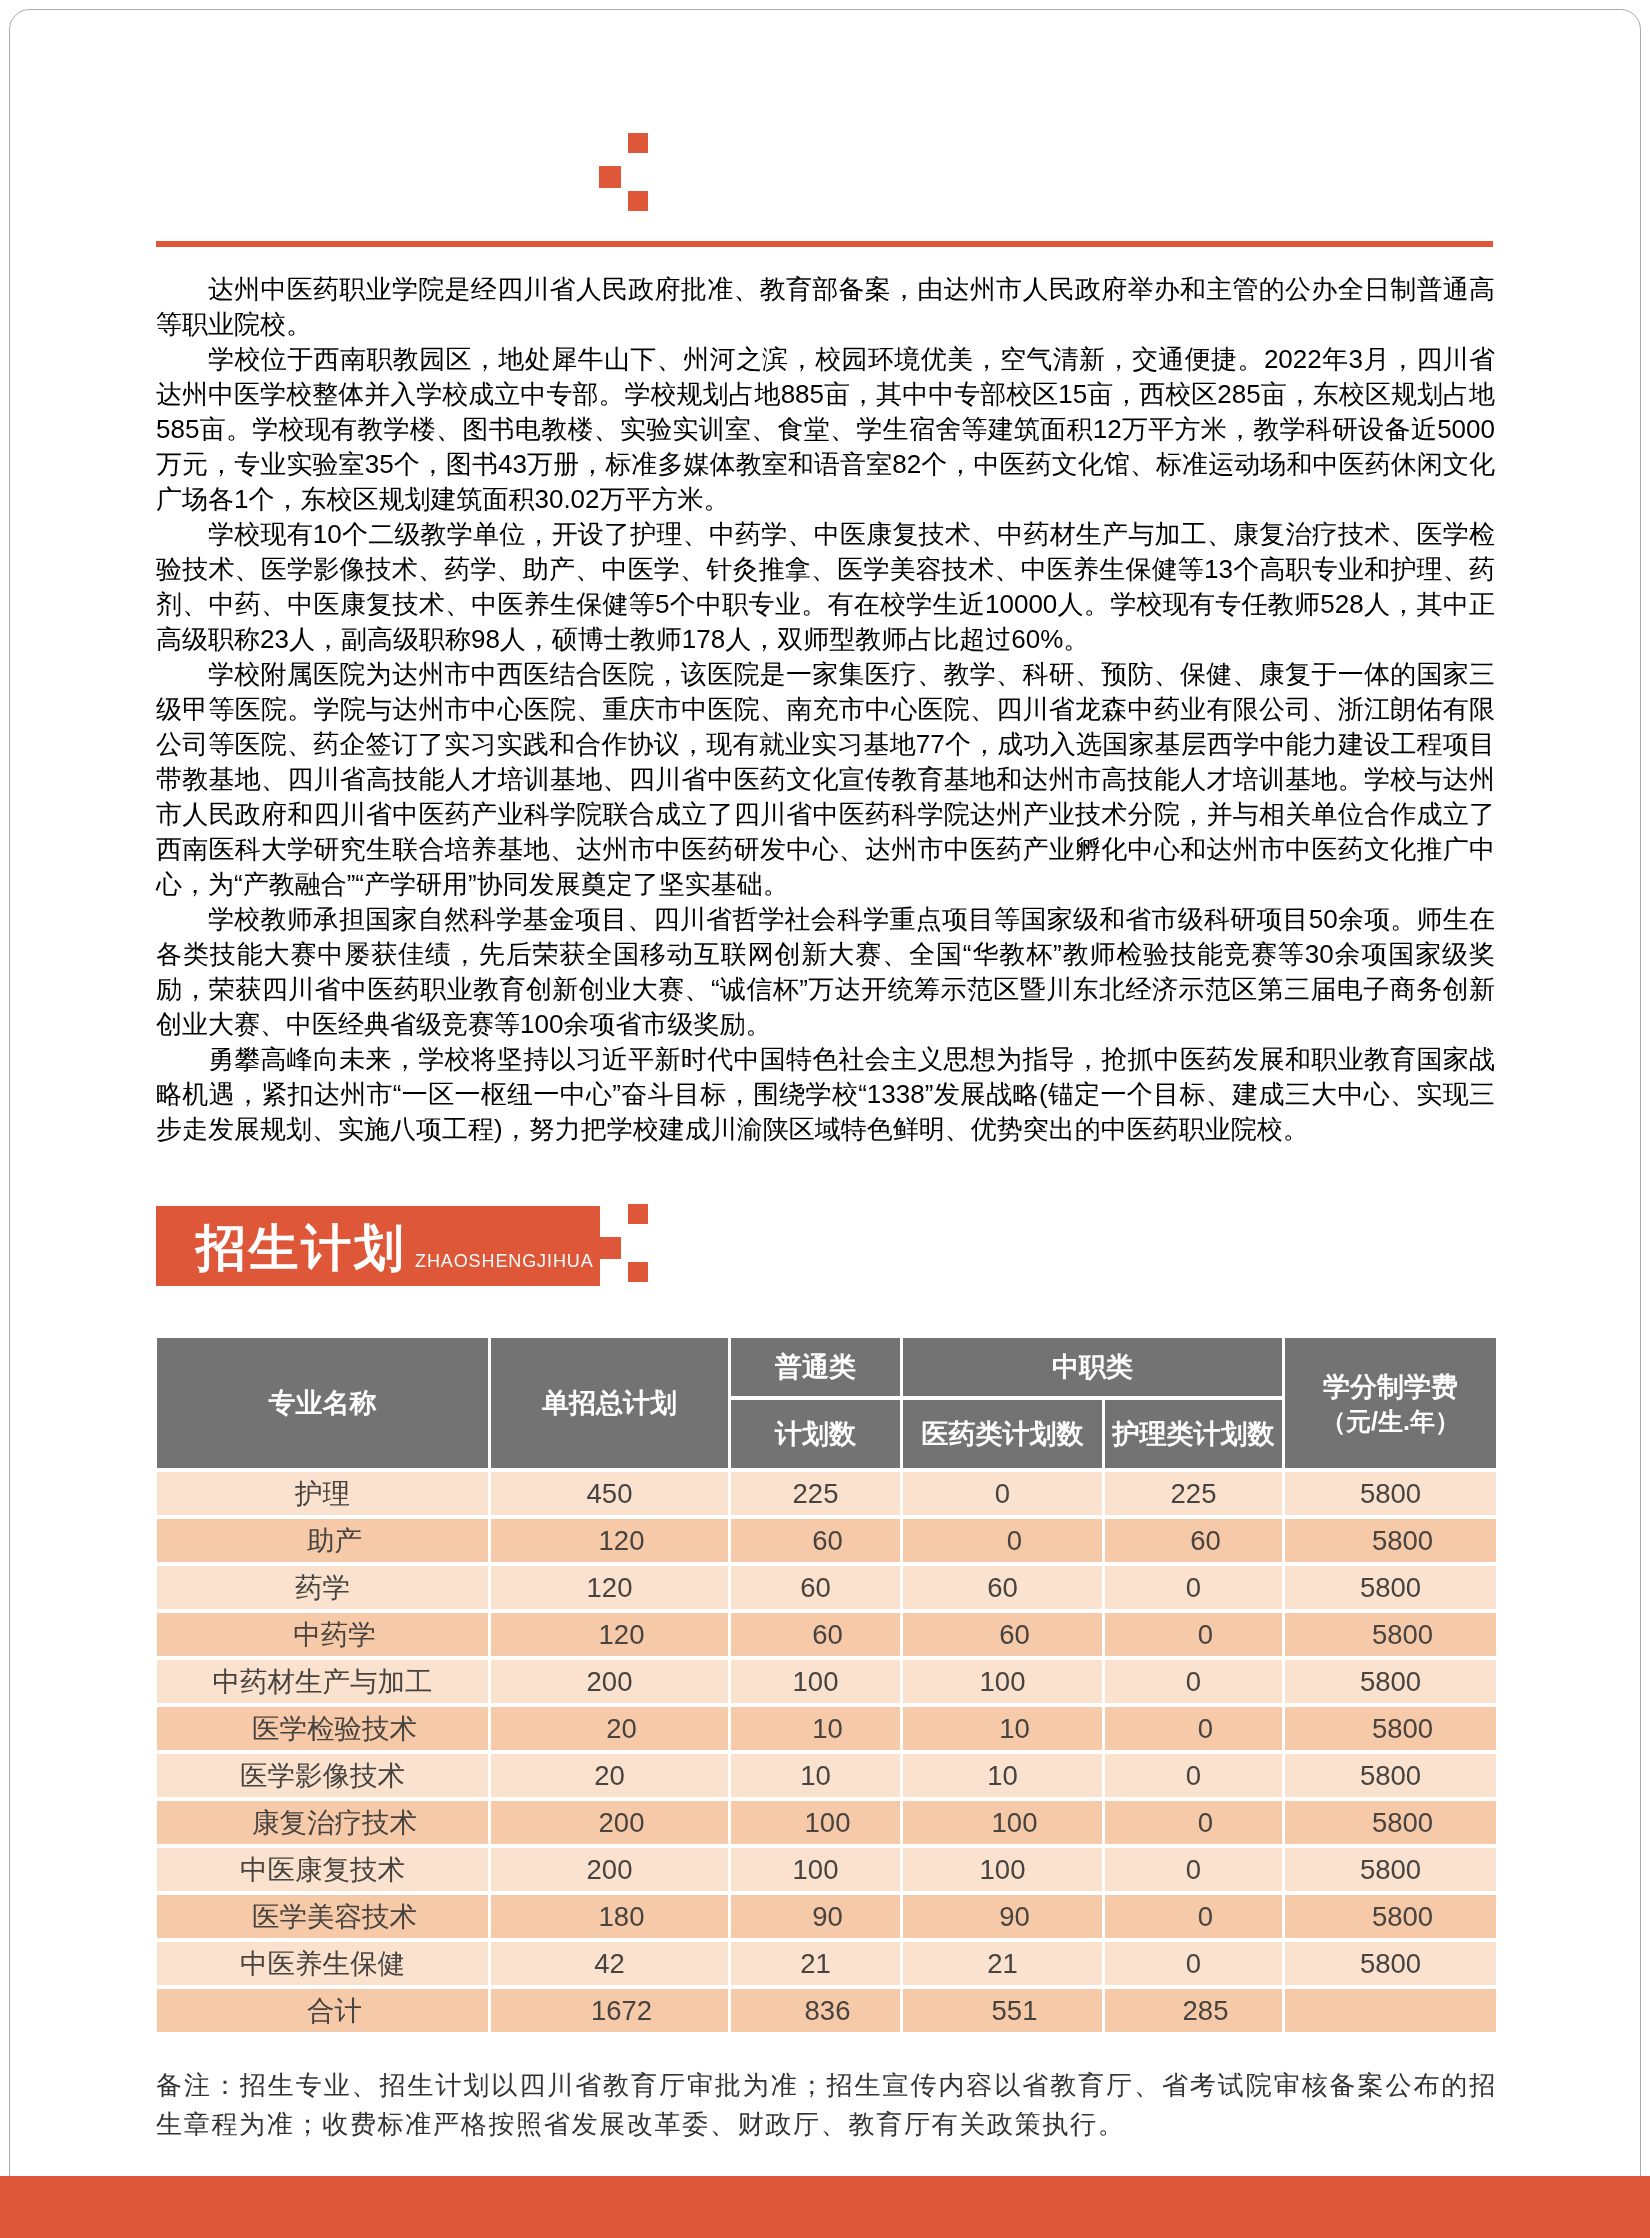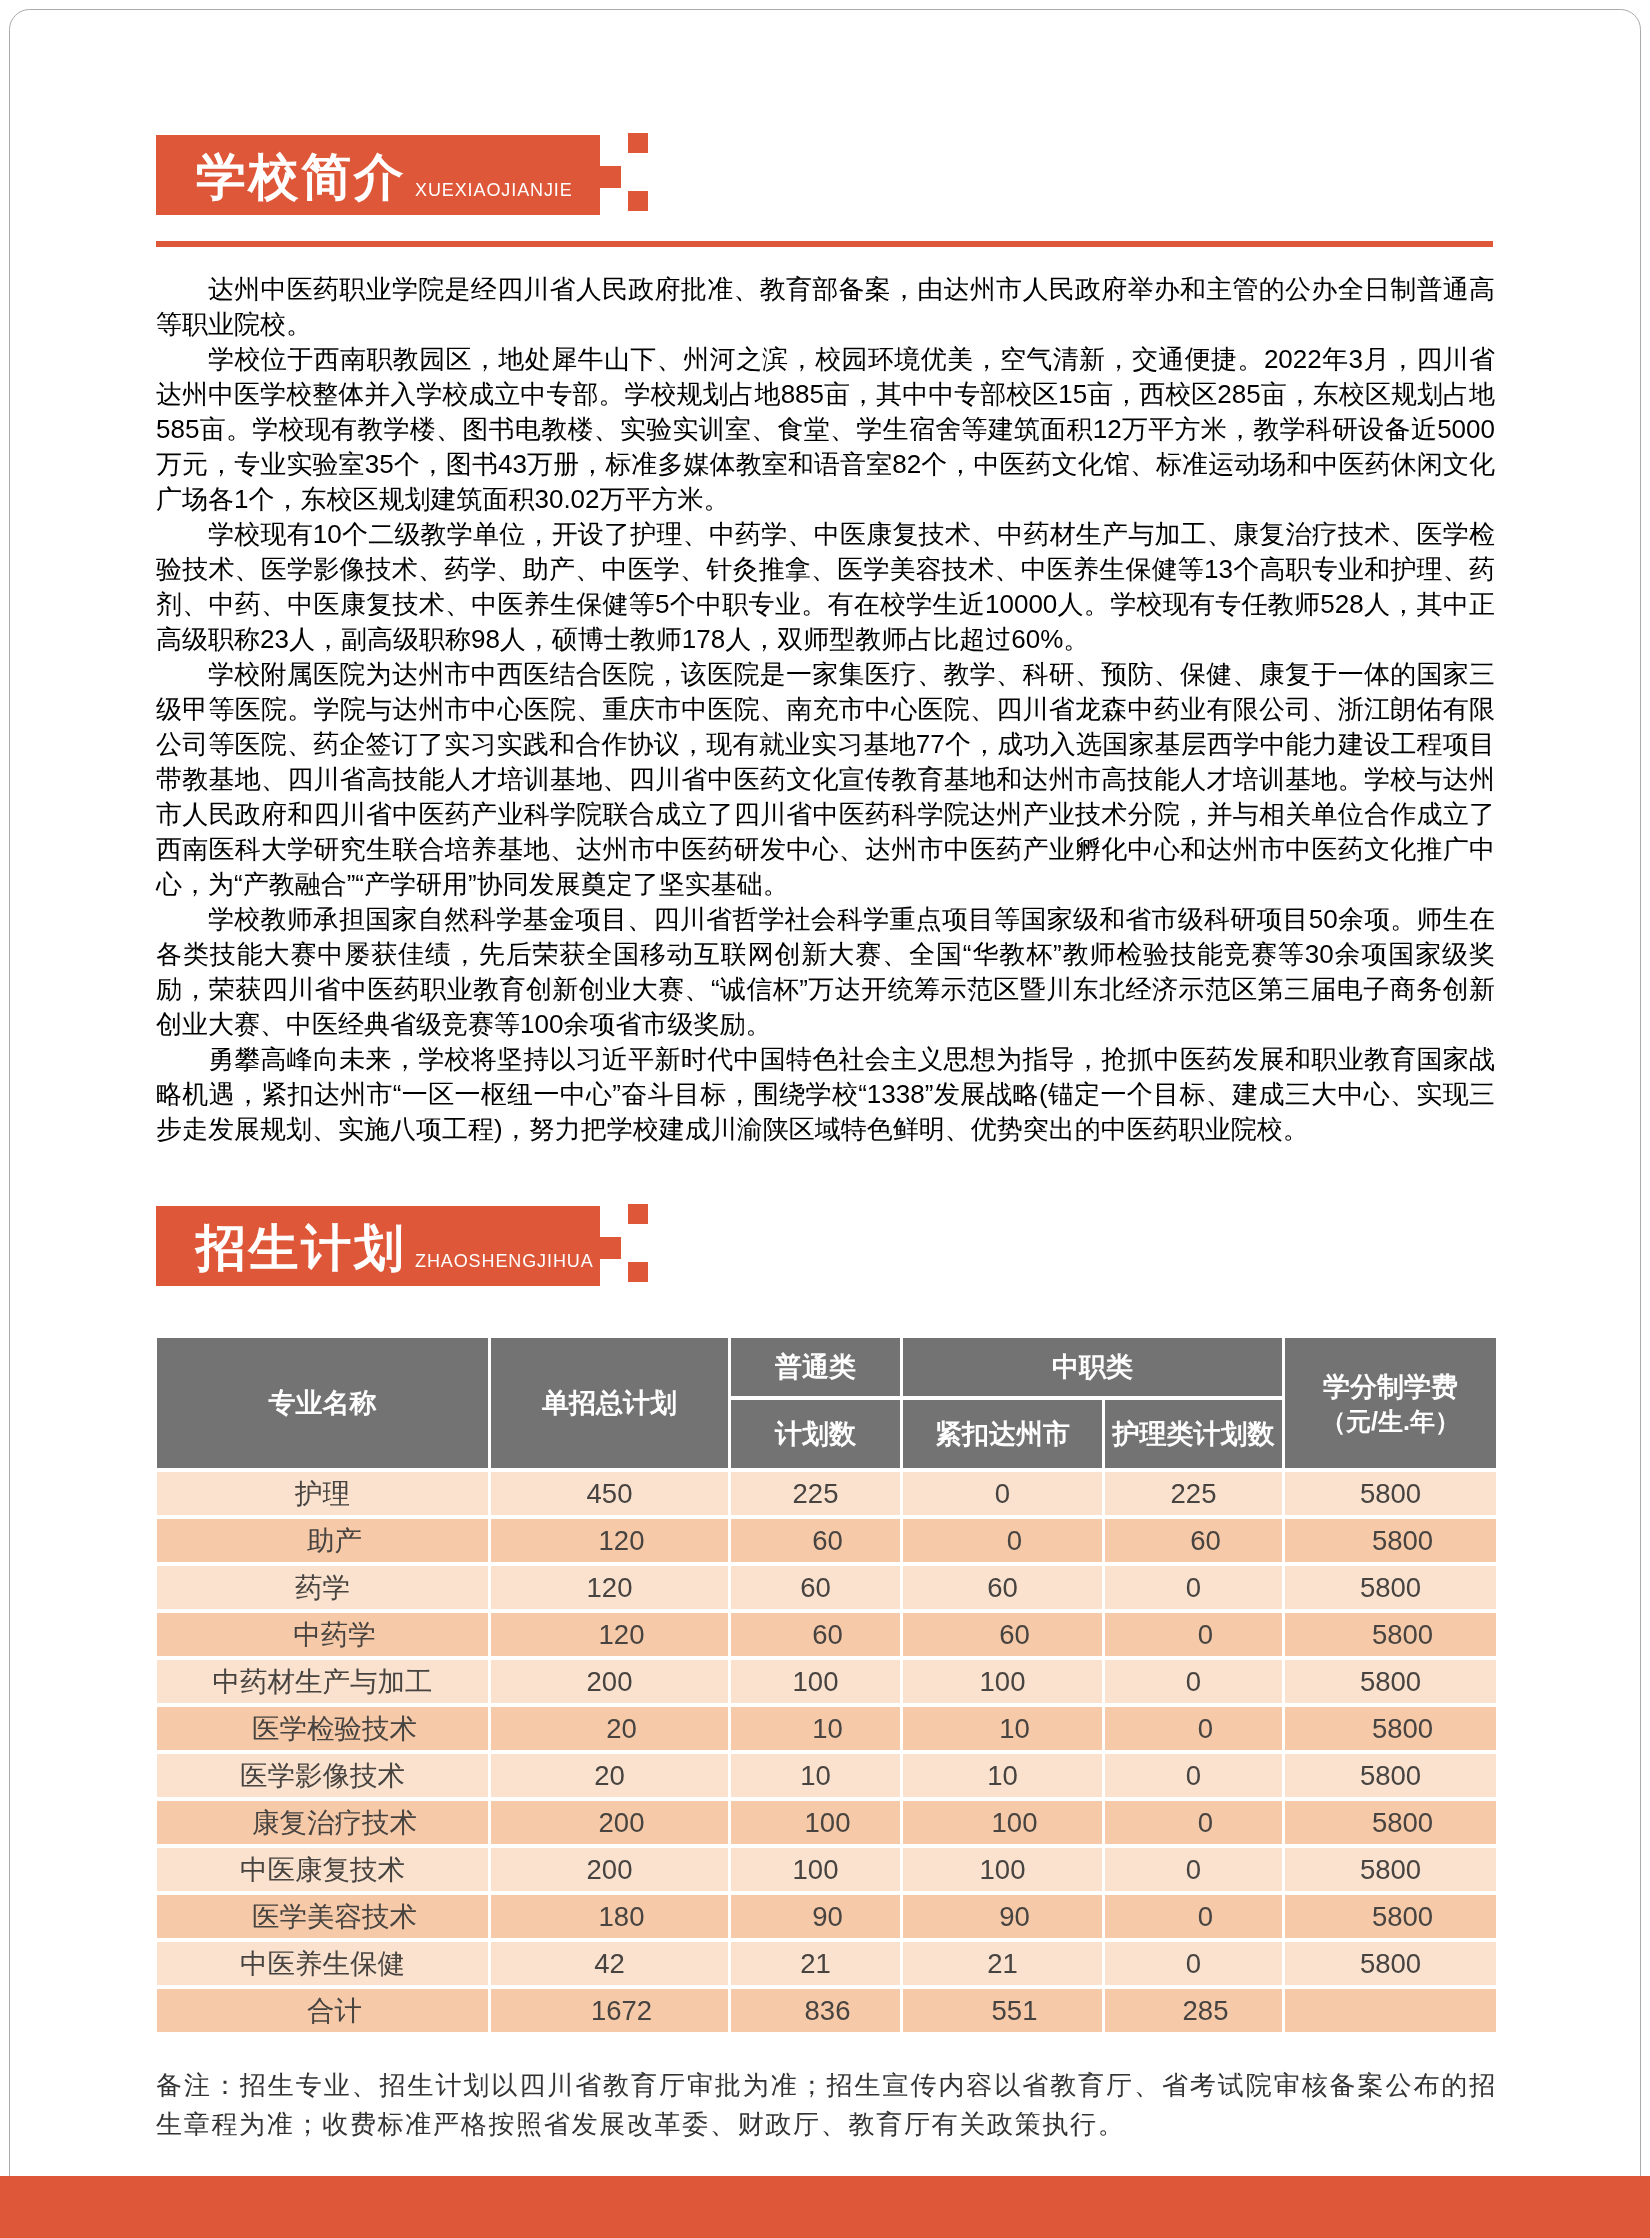--- a/index.html
+++ b/index.html
@@ -119,24 +119,20 @@
     height:63px;
     background:#DE5738;
   }
 </style>
 </head>
 <body>
 
 <div id="page">
   <div class="page-border"></div>
 
-  <div class="banner" style="top:135px;">
-    <span class="cn">学校简介</span>
-    <span class="py">XUEXIAOJIANJIE</span>
-  </div>
   <div class="sq" style="left:599px;top:166px;width:21.5px;height:21.5px;"></div>
   <div class="sq" style="left:628px;top:133px;width:20px;height:20px;"></div>
   <div class="sq" style="left:628px;top:191px;width:20px;height:20px;"></div>
   <div class="divider"></div>
 
   <div class="intro">
     <p>达州中医药职业学院是经四川省人民政府批准、教育部备案，由达州市人民政府举办和主管的公办全日制普通高等职业院校。</p>
     <p>学校位于西南职教园区，地处犀牛山下、州河之滨，校园环境优美，空气清新，交通便捷。2022年3月，四川省达州中医学校整体并入学校成立中专部。学校规划占地885亩，其中中专部校区15亩，西校区285亩，东校区规划占地585亩。学校现有教学楼、图书电教楼、实验实训室、食堂、学生宿舍等建筑面积12万平方米，教学科研设备近5000万元，专业实验室35个，图书43万册，标准多媒体教室和语音室82个，中医药文化馆、标准运动场和中医药休闲文化广场各1个，东校区规划建筑面积30.02万平方米。</p>
     <p>学校现有10个二级教学单位，开设了护理、中药学、中医康复技术、中药材生产与加工、康复治疗技术、医学检验技术、医学影像技术、药学、助产、中医学、针灸推拿、医学美容技术、中医养生保健等13个高职专业和护理、药剂、中药、中医康复技术、中医养生保健等5个中职专业。有在校学生近10000人。学校现有专任教师528人，其中正高级职称23人，副高级职称98人，硕博士教师178人，双师型教师占比超过60%。</p>
     <p>学校附属医院为达州市中西医结合医院，该医院是一家集医疗、教学、科研、预防、保健、康复于一体的国家三级甲等医院。学院与达州市中心医院、重庆市中医院、南充市中心医院、四川省龙森中药业有限公司、浙江朗佑有限公司等医院、药企签订了实习实践和合作协议，现有就业实习基地77个，成功入选国家基层西学中能力建设工程项目带教基地、四川省高技能人才培训基地、四川省中医药文化宣传教育基地和达州市高技能人才培训基地。学校与达州市人民政府和四川省中医药产业科学院联合成立了四川省中医药科学院达州产业技术分院，并与相关单位合作成立了西南医科大学研究生联合培养基地、达州市中医药研发中心、达州市中医药产业孵化中心和达州市中医药文化推广中心，为“产教融合”“产学研用”协同发展奠定了坚实基础。</p>
@@ -168,21 +164,21 @@
         <th rowspan="2">单招总计划</th>
         <th>普通类</th>
         <th colspan="2">中职类</th>
         <th rowspan="2">
           <div>学分制学费</div>
           <div class="fee-l2">（元/生.年）</div>
         </th>
       </tr>
       <tr class="hrow2">
         <th>计划数</th>
-        <th>紧扣达州市</th>
+        <th>医药类计划数</th>
         <th>护理类计划数</th>
       </tr>
       <tr class="light">
         <td>护理</td>
             <td>450</td>
             <td>225</td>
             <td>0</td>
             <td>225</td>
             <td>5800</td>
       </tr>

